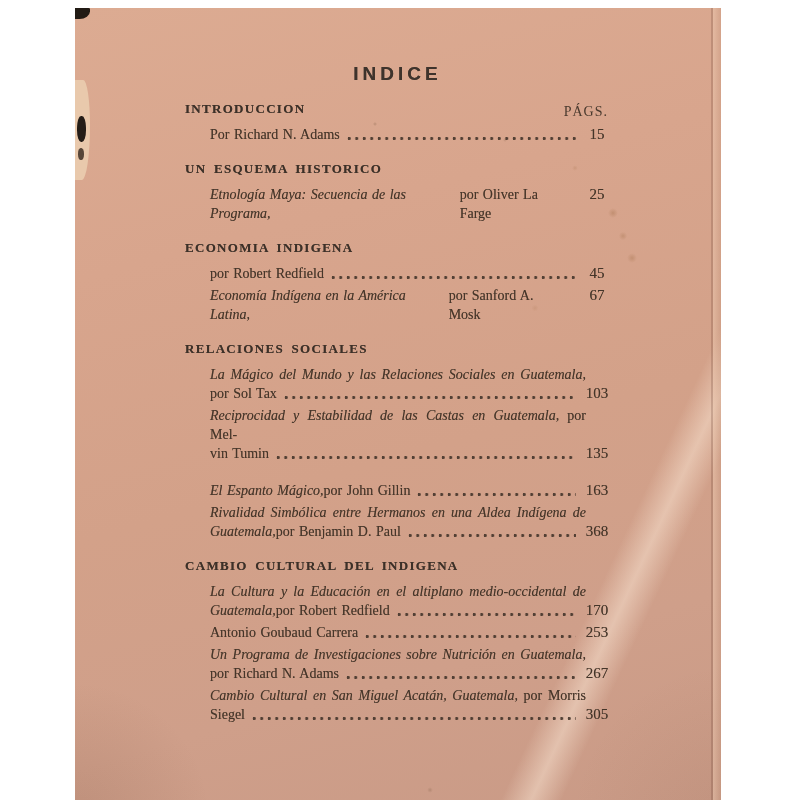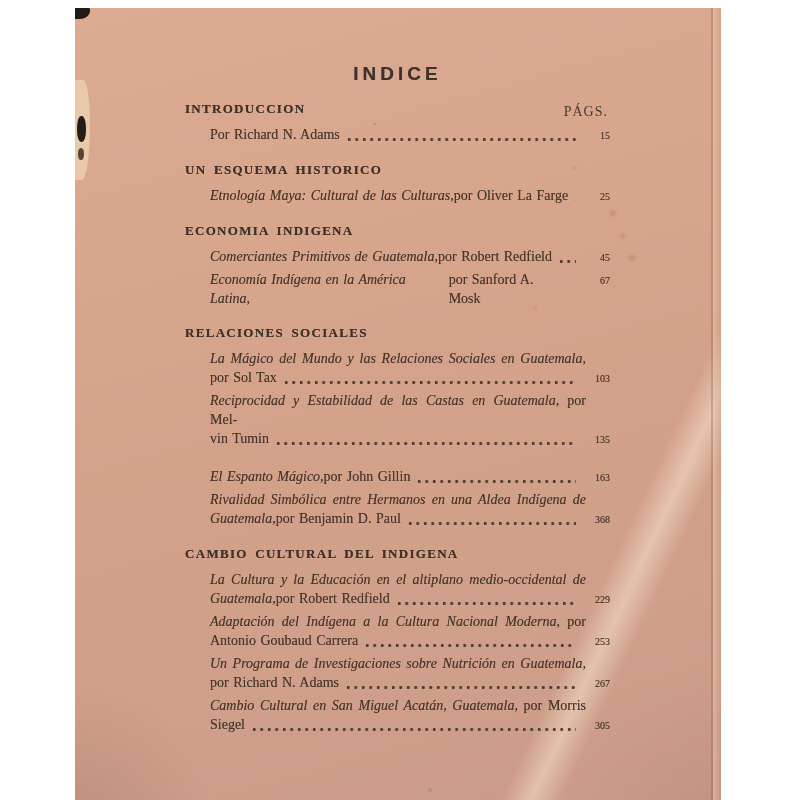--- a/index.html
+++ b/index.html
@@ -167,22 +167,22 @@
     height: 5px;
     align-self: flex-end;
     margin: 0 8px 3px 7px;
     background-image: radial-gradient(circle at 2.2px 2.5px, rgba(64,50,40,0.88) 1.3px, rgba(64,50,40,0) 1.8px);
     background-size: 7.5px 5px;
     background-repeat: repeat-x;
   }
   .pagenum {
     flex: 0 0 auto;
     min-width: 26px;
-    text-align: right;
-    font-size: 10px;
+    text-align: center;
+    font-size: 15px;
     color: #443529;
   }
 </style>
 </head>
 <body>
 
 <div class="scan-wrap">
   <div class="book-page">
     <div class="page-right-strip"></div>
     <div class="page-right-crease"></div>
@@ -202,32 +202,31 @@
                 <span class="seg-roman">Por Richard N. Adams</span>
                 <span class="leader"></span>
                 <span class="pagenum">15</span>
               </div>
             </div>
           </div>
           <div class="section">
             <div class="heading">UN ESQUEMA HISTORICO</div>
             <div class="entry">
               <div class="line last">
-                <span class="seg-italic">Etnología Maya: Cultural de las Culturas,</span>
+                <span class="seg-italic">Etnología Maya: Secuencia de las Programa,</span>
                 <span class="seg-roman"> por Oliver La Farge</span>
                 <span class="leader"></span>
                 <span class="pagenum">25</span>
               </div>
             </div>
           </div>
           <div class="section">
             <div class="heading">ECONOMIA INDIGENA</div>
             <div class="entry">
               <div class="line last">
-                <span class="seg-italic">Comerciantes Primitivos de Guatemala,</span>
                 <span class="seg-roman"> por Robert Redfield</span>
                 <span class="leader"></span>
                 <span class="pagenum">45</span>
               </div>
             </div>
             <div class="entry">
               <div class="line last">
                 <span class="seg-italic">Economía Indígena en la América Latina,</span>
                 <span class="seg-roman"> por Sanford A. Mosk</span>
                 <span class="leader"></span>
@@ -274,25 +273,24 @@
             </div>
           </div>
           <div class="section">
             <div class="heading">CAMBIO CULTURAL DEL INDIGENA</div>
             <div class="entry">
               <div class="line full"><span class="seg-italic">La Cultura y la Educación en el altiplano medio-occidental de</span></div>
               <div class="line last">
                 <span class="seg-italic">Guatemala,</span>
                 <span class="seg-roman"> por Robert Redfield</span>
                 <span class="leader"></span>
-                <span class="pagenum">229</span>
-              </div>
-            </div>
-            <div class="entry">
-              <div class="line full"><span class="seg-italic">Adaptación del Indígena a la Cultura Nacional Moderna,</span><span class="seg-roman"> por</span></div>
+                <span class="pagenum">170</span>
+              </div>
+            </div>
+            <div class="entry">
               <div class="line last">
                 <span class="seg-roman">Antonio Goubaud Carrera</span>
                 <span class="leader"></span>
                 <span class="pagenum">253</span>
               </div>
             </div>
             <div class="entry">
               <div class="line full"><span class="seg-italic">Un Programa de Investigaciones sobre Nutrición en Guatemala,</span></div>
               <div class="line last">
                 <span class="seg-roman">por Richard N. Adams</span>

